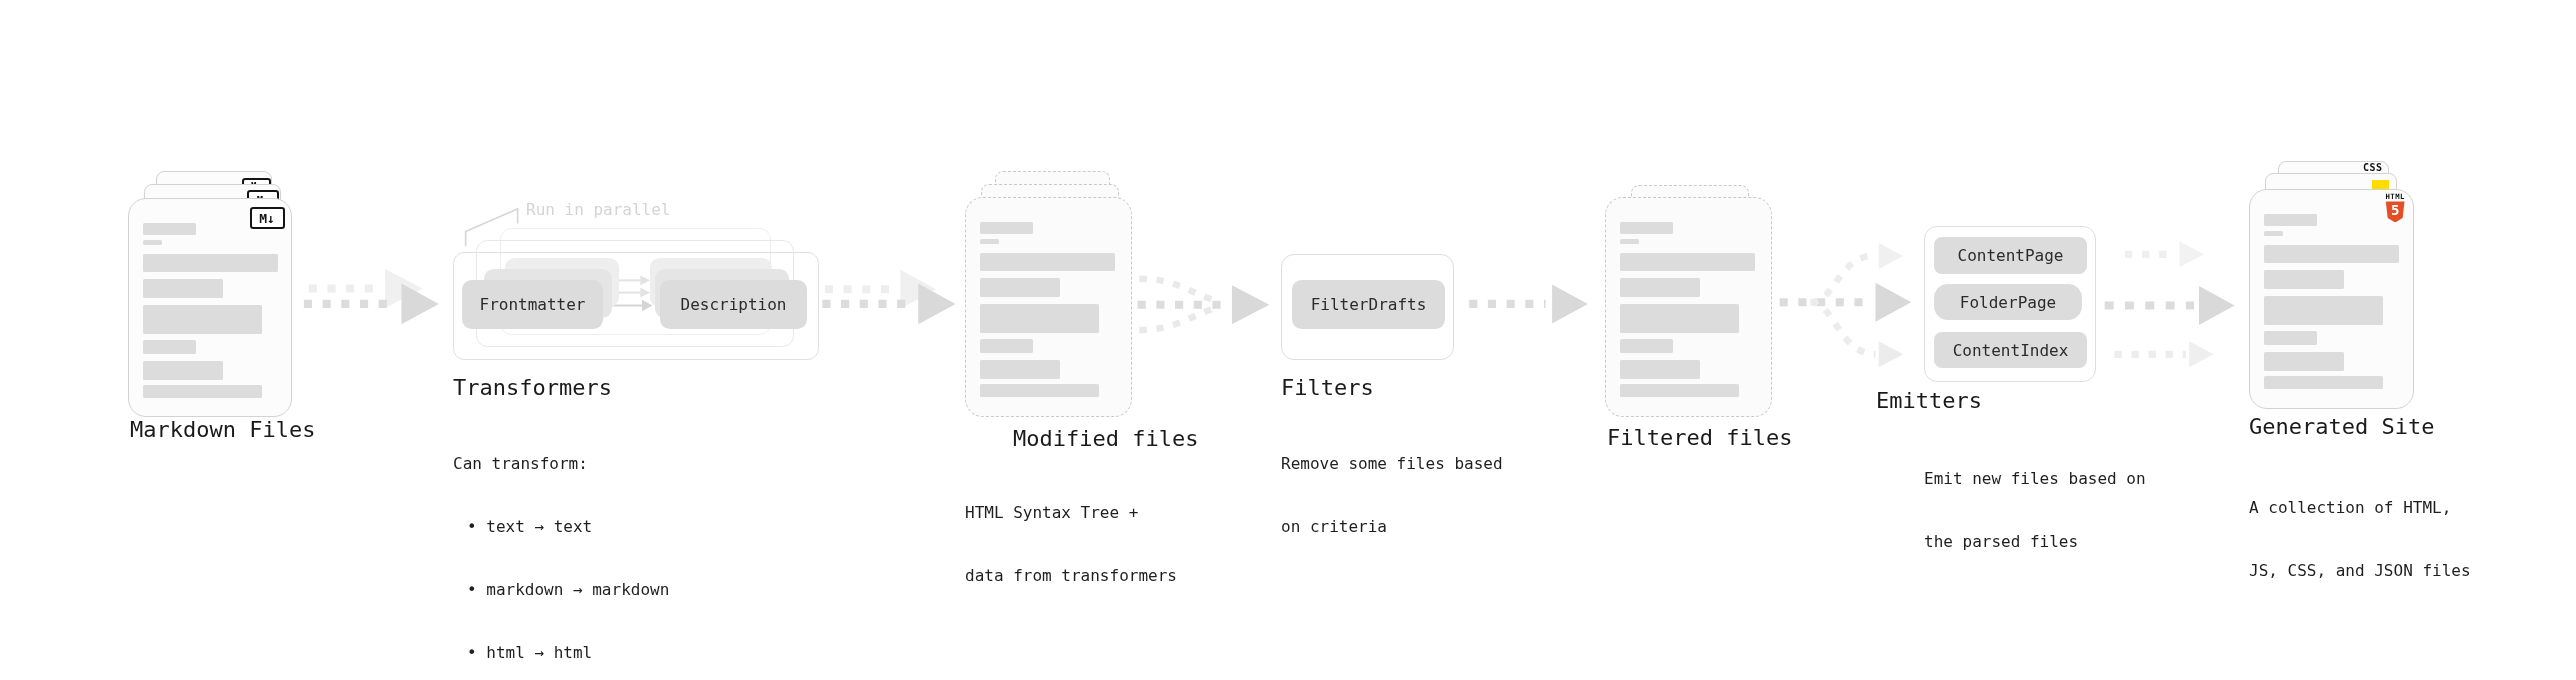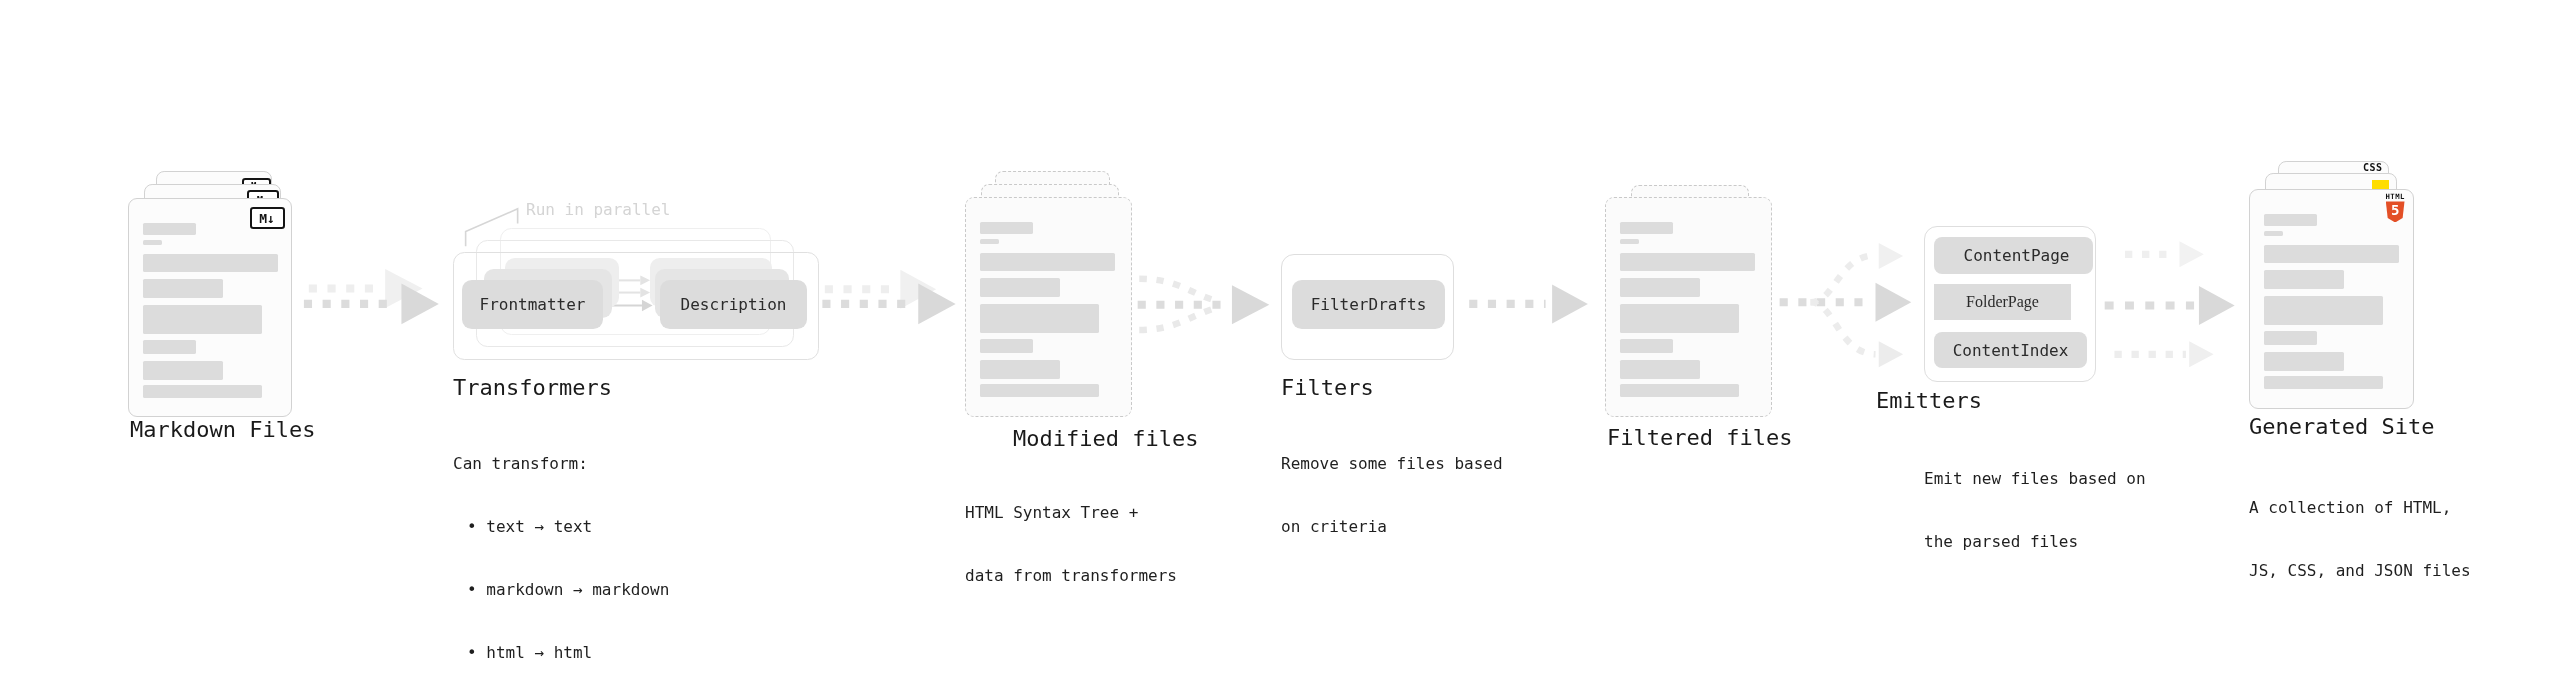--- a/index.html
+++ b/index.html
@@ -1,21 +1,21 @@
 <!DOCTYPE html>
 <html style="--c-html5: #e34f26; --c-js: #ffdd00; --c-css: #2f6bf2; --c-muted: #d4d4d4;font-size:13px"><head>
 <meta charset="utf-8">
 <style>
   html,body{margin:0;padding:0;background:#fff;}
   .canvas{position:relative;width:2576px;height:681px;background:#fff;overflow:hidden;
           font-family:"DejaVu Sans Mono","Liberation Mono",monospace;color:#1a1a1a;}
   svg.arrows{position:absolute;left:0;top:0;width:2576px;height:681px;pointer-events:none;}
 
   
-  .card{position:absolute;background:#fcfcfc;border:1.6px solid #d2d2d2;border-radius:9px;box-sizing:border-box;}
+  .card{position:absolute;background:#fcfcfc;border:1.6px solid #d2d2d2;border-radius:18px;box-sizing:border-box;}
   .card.back{border-radius:8.1px;}
   .card.dashed{border:1.6px dashed #c9c9c9;background:#fbfbfb;}
   .bar{position:absolute;background:#dcdcdc;border-radius:1.6px;}
   .b1{left:14px;top:24.4px;width:53px;height:11.4px;}
   .b2{left:14px;top:41px;width:18.7px;height:4.9px;}
   .b3{left:14px;top:55px;width:135px;height:18px;}
   .b4{left:14px;top:80px;width:80px;height:18.7px;}
   .b5{left:14px;top:106px;width:119px;height:29px;}
   .b6{left:14px;top:141px;width:53px;height:14px;}
   .b7{left:14px;top:162px;width:80px;height:18.7px;}
@@ -203,22 +203,22 @@
       <div class="bar b5"></div>
       <div class="bar b6"></div>
       <div class="bar b7"></div>
       <div class="bar b8"></div>
     </div>
     <div class="stage-title" style="left:1607px;top:425px;text-align:center;">Filtered files</div>
   </div>
 
   <div>
     <div class="obox" style="left:1924px;top:226px;width:172px;height:156px;"></div>
-    <div class="pill" style="left:1934px;top:237px;width:153px;height:37px;border-radius:8.1px;padding-left:6px;">ContentPage</div>
-    <div class="pill" style="left:1934px;top:284px;width:137px;height:36px;border-radius:0;font-family:Liberation Serif, serif;">FolderPage</div>
+    <div class="pill" style="left:1934px;top:237px;width:153px;height:37px;border-radius:8.1px;">ContentPage</div>
+    <div class="pill" style="left:1934px;top:284px;width:148px;height:36px;border-radius:14px;">FolderPage</div>
     <div class="pill" style="left:1934px;top:332px;width:153px;height:36px;border-radius:8.1px;">ContentIndex</div>
     <div class="stage-title" style="left:1876px;top:388px;text-align:center;">Emitters</div>
     <div class="stage-desc" style="left:1924px;top:426px;">
       <div>Emit new files based on</div>
       <div>the parsed files</div>
     </div>
   </div>
 
   <div>
     <div class="card back" style="left:2278px;top:161px;width:111px;height:73px;">

